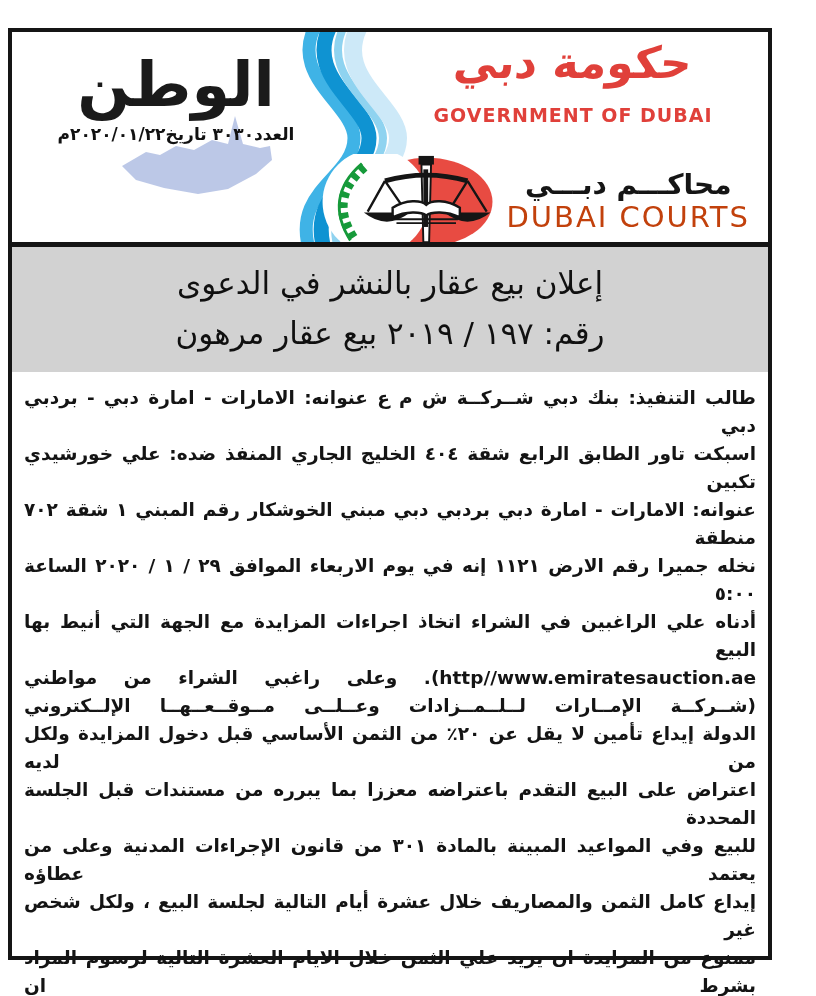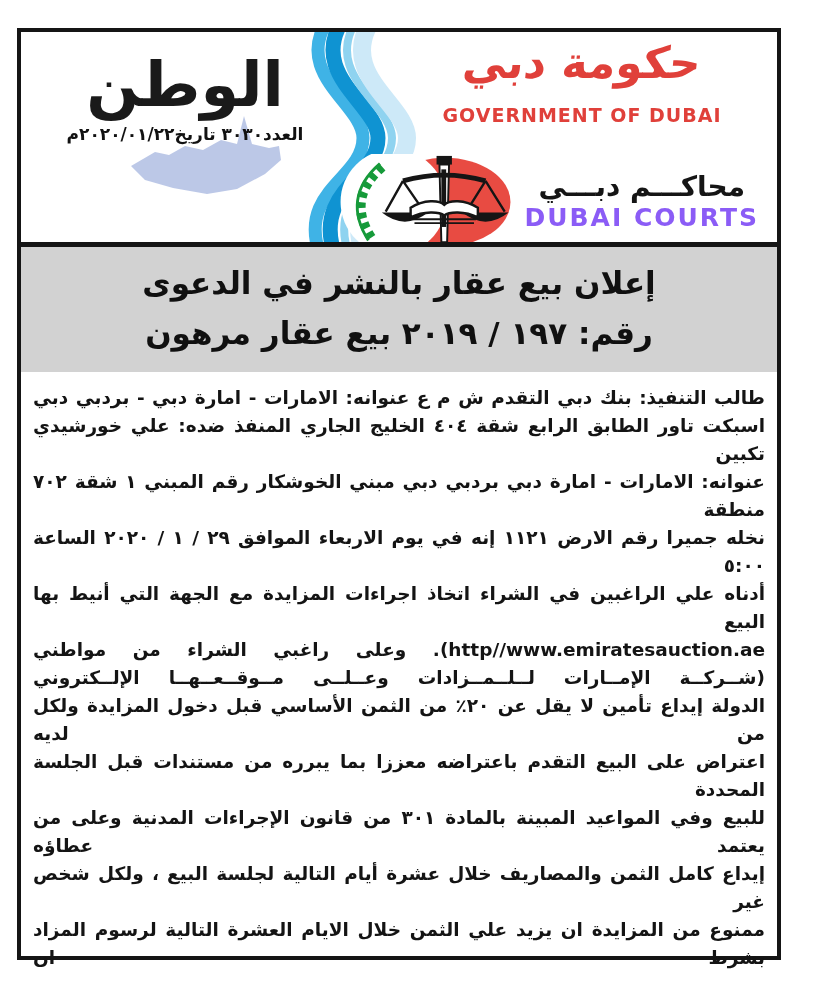--- a/index.html
+++ b/index.html
@@ -1,21 +1,21 @@
 <!DOCTYPE html>
 <html lang="ar" dir="rtl"><head>
 <meta charset="utf-8">
 <style>
   html,body{margin:0;padding:0;background:#ffffff;}
   body{
     width:816px;height:996px;position:relative;overflow:hidden;
     font-family:"DejaVu Sans",sans-serif;color:#141414;
   }
   .frame{
-    position:absolute;left:17px;top:28px;width:764px;height:932px;
+    position:absolute;left:8px;top:28px;width:764px;height:932px;
     border:4px solid #151515;background:#ffffff;box-sizing:border-box;
   }
   
   .header{position:relative;height:210px;background:#ffffff;overflow:hidden;}
   .wave{position:absolute;left:256px;top:-6px;width:140px;height:222px;z-index:1;}
   .alwatan{position:absolute;left:14px;top:22px;width:300px;z-index:2;text-align:center;}
   .uae-map{position:absolute;left:88px;top:38px;width:200px;height:130px;z-index:-1;}
   .alwatan-name{
     font-size:62px;font-weight:bold;color:#1a1a1a;line-height:1.0;
     letter-spacing:-1px;
@@ -23,28 +23,28 @@
   .issue-line{margin-top:8px;font-size:17px;font-weight:bold;color:#111;}
   .gov{position:absolute;right:30px;top:8px;width:330px;text-align:center;z-index:2;}
   .gov-ar{
     font-size:44px;font-weight:bold;color:#e0403a;line-height:1.05;
     transform:skewX(-6deg);letter-spacing:-2px;
   }
   .gov-en{margin-top:18px;font-size:19px;font-weight:bold;color:#e0403a;letter-spacing:1px;}
   .courts{position:absolute;right:18px;top:122px;display:flex;align-items:center;gap:10px;z-index:2;}
   .courts-text{text-align:center;}
   .courts-ar{font-size:28px;font-weight:bold;color:#151515;line-height:1.1;}
-  .courts-en{font-size:25px;font-weight:bold;color:#8b5cf6;letter-spacing:2px;}
+  .courts-en{font-size:29px;font-weight:normal;color:#c2410c;letter-spacing:2px;}
   .emblem{width:176px;height:96px;}
   
   .title-band{
     border-top:5px solid #151515;background:#d2d2d2;
     padding:12px 10px 14px 10px;text-align:center;
   }
-  .title-line{font-size:31px;font-weight:bold;color:#101010;line-height:1.6;}
+  .title-line{font-size:31px;font-weight:normal;color:#101010;line-height:1.6;}
   
   .body-text{padding:12px 12px 0 12px;}
   .body-line{
     font-size:18.5px;font-weight:bold;line-height:28px;color:#141414;
     text-align:justify;text-align-last:justify;white-space:normal;
   }
 </style>
 </head>
 <body>
 
@@ -102,21 +102,21 @@
       </svg>
     </div>
   </div>
 
   <div class="title-band">
     <div class="title-line">إعلان بيع عقار بالنشر في الدعوى</div>
     <div class="title-line">رقم: ١٩٧ / ٢٠١٩ بيع عقار مرهون</div>
   </div>
 
   <div class="body-text">
-    <div class="body-line">طالب التنفيذ: بنك دبي التقدم ش م ع  عنوانه: الامارات - امارة دبي - بردبي دبي</div>
+    <div class="body-line">طالب التنفيذ: بنك دبي شــركــة ش م ع  عنوانه: الامارات - امارة دبي - بردبي دبي</div>
     <div class="body-line">اسبكت تاور الطابق الرابع شقة ٤٠٤ الخليج الجاري المنفذ ضده: علي خورشيدي تكبين</div>
     <div class="body-line">عنوانه: الامارات -  امارة دبي بردبي دبي مبني الخوشكار رقم المبني ١ شقة ٧٠٢ منطقة</div>
     <div class="body-line">نخله جميرا رقم الارض ١١٢١  إنه في يوم الاربعاء الموافق ٢٩ / ١ / ٢٠٢٠ الساعة ٥:٠٠</div>
     <div class="body-line">أدناه علي الراغبين في الشراء اتخاذ اجراءات المزايدة مع الجهة التي أنيط بها البيع</div>
     <div class="body-line">http//www.emiratesauction.ae).   وعلى راغبي الشراء من مواطني</div>
     <div class="body-line">(شــركــة الإمــارات لــلــمــزادات وعــلــى مــوقــعــهــا الإلــكتروني</div>
     <div class="body-line">الدولة إيداع تأمين لا يقل عن ٢٠٪ من الثمن الأساسي قبل دخول المزايدة ولكل من لديه</div>
     <div class="body-line">اعتراض على البيع التقدم باعتراضه معززا بما يبرره من مستندات قبل الجلسة المحددة</div>
     <div class="body-line">للبيع وفي المواعيد المبينة بالمادة ٣٠١ من قانون الإجراءات المدنية وعلى من يعتمد عطاؤه</div>
     <div class="body-line">إيداع كامل الثمن والمصاريف خلال عشرة أيام التالية لجلسة البيع ، ولكل شخص غير</div>

